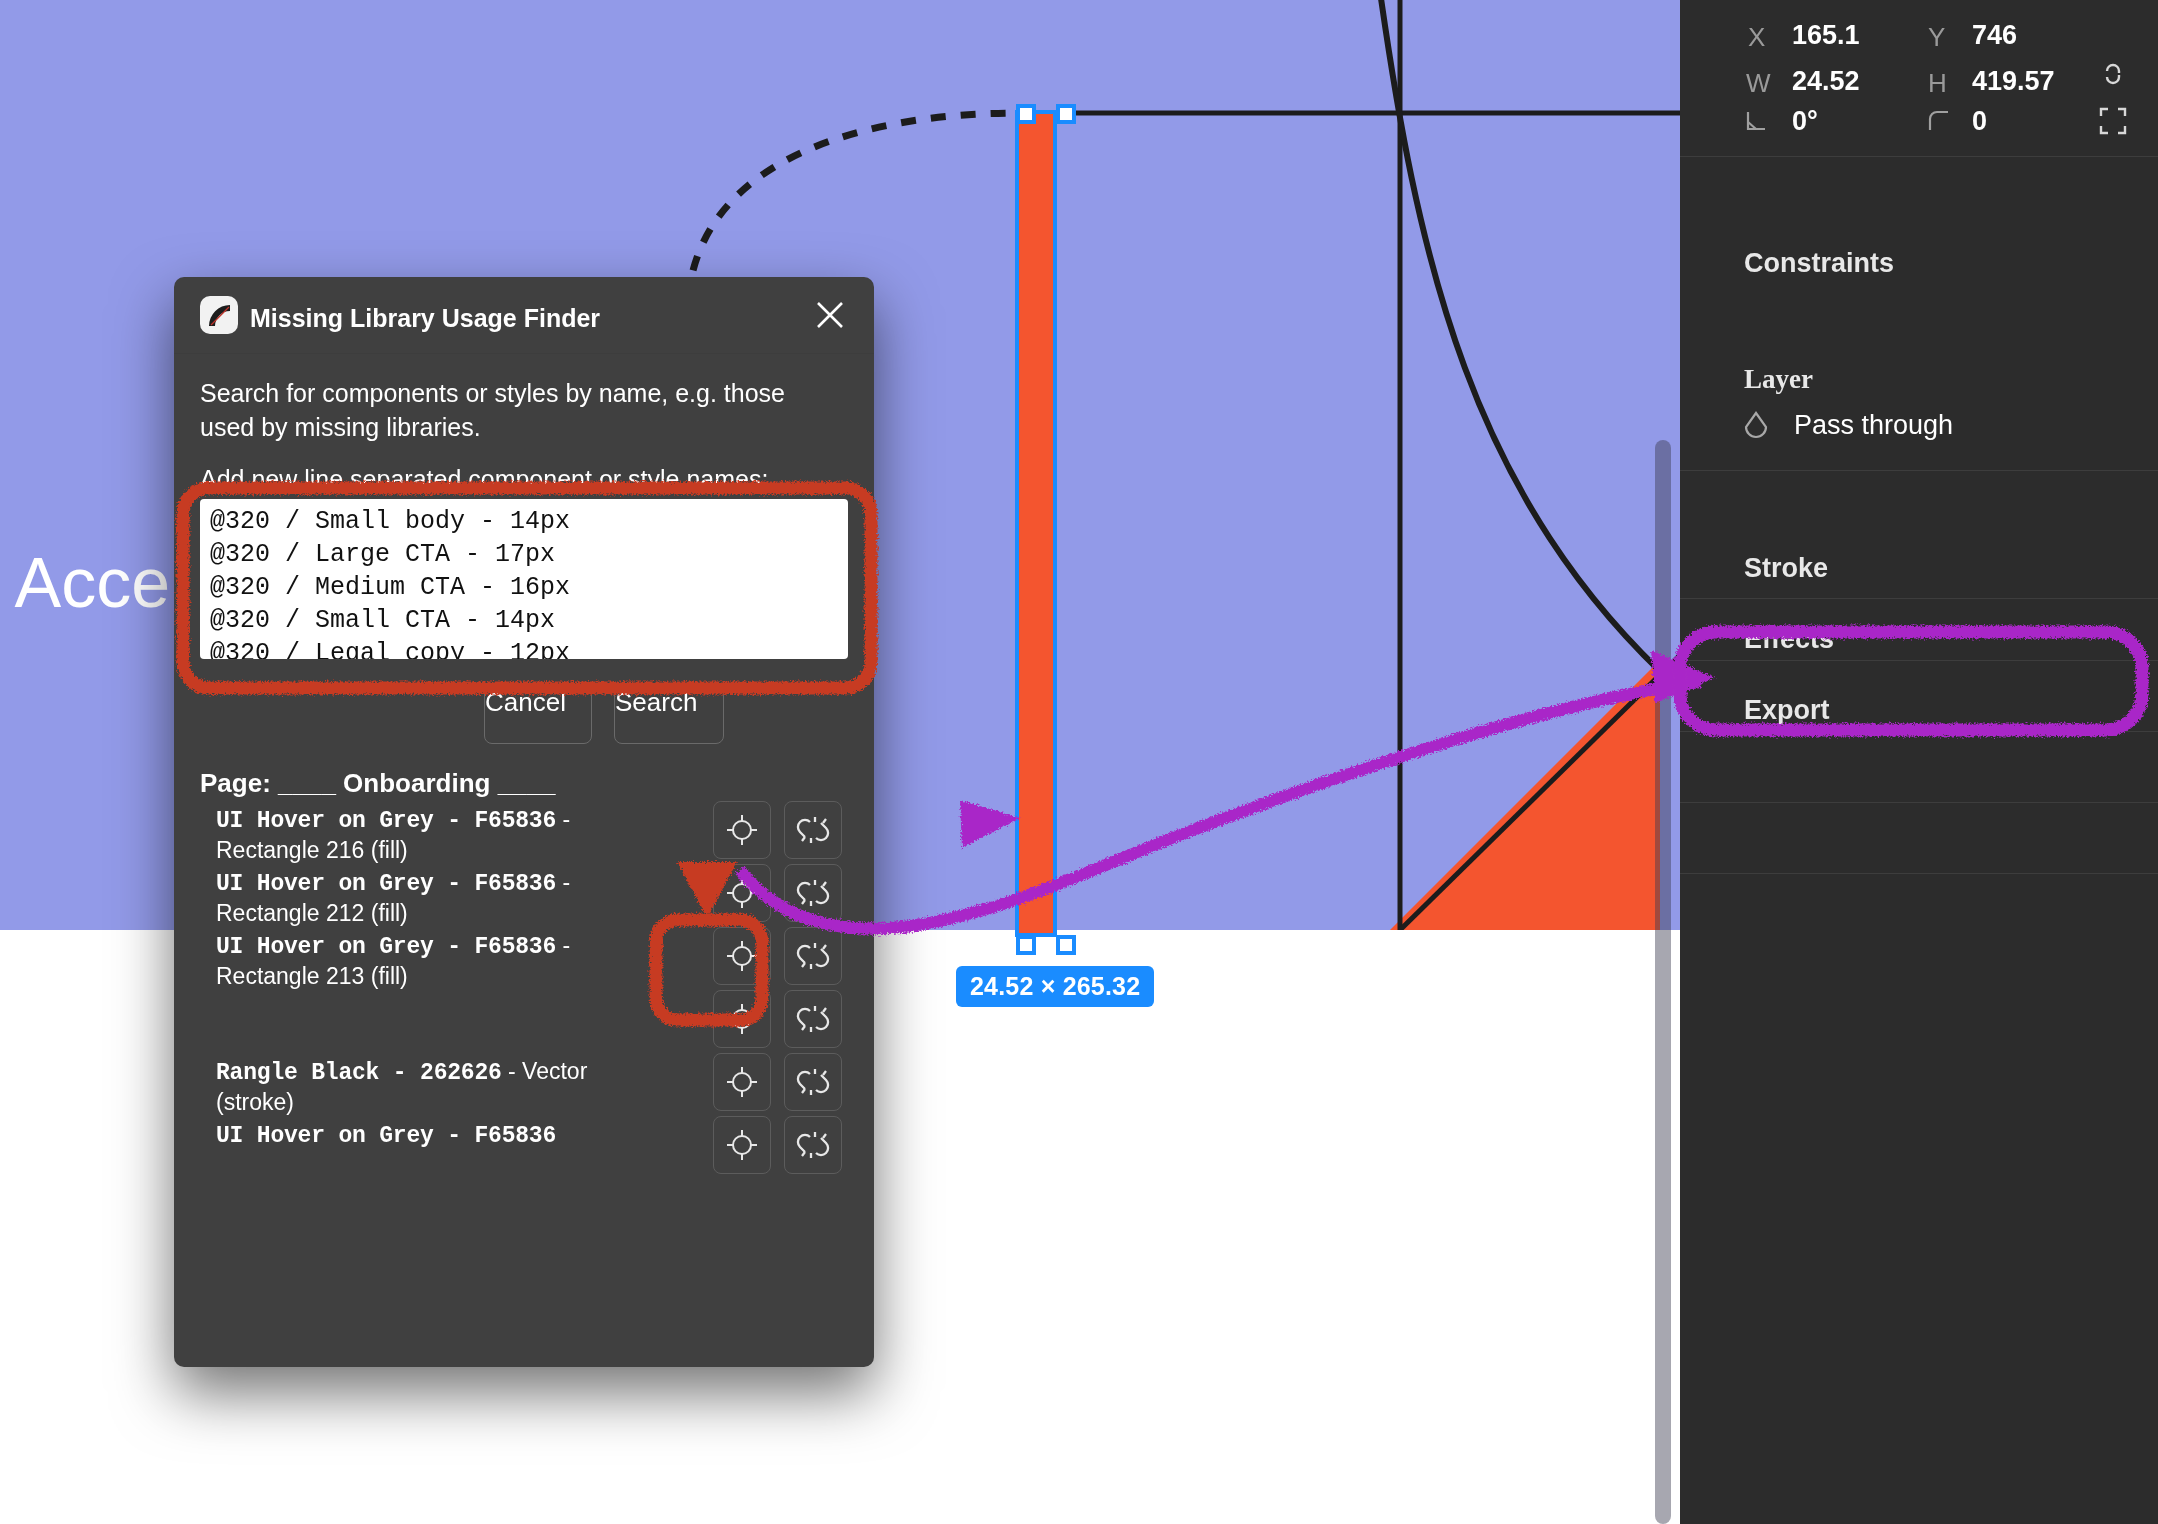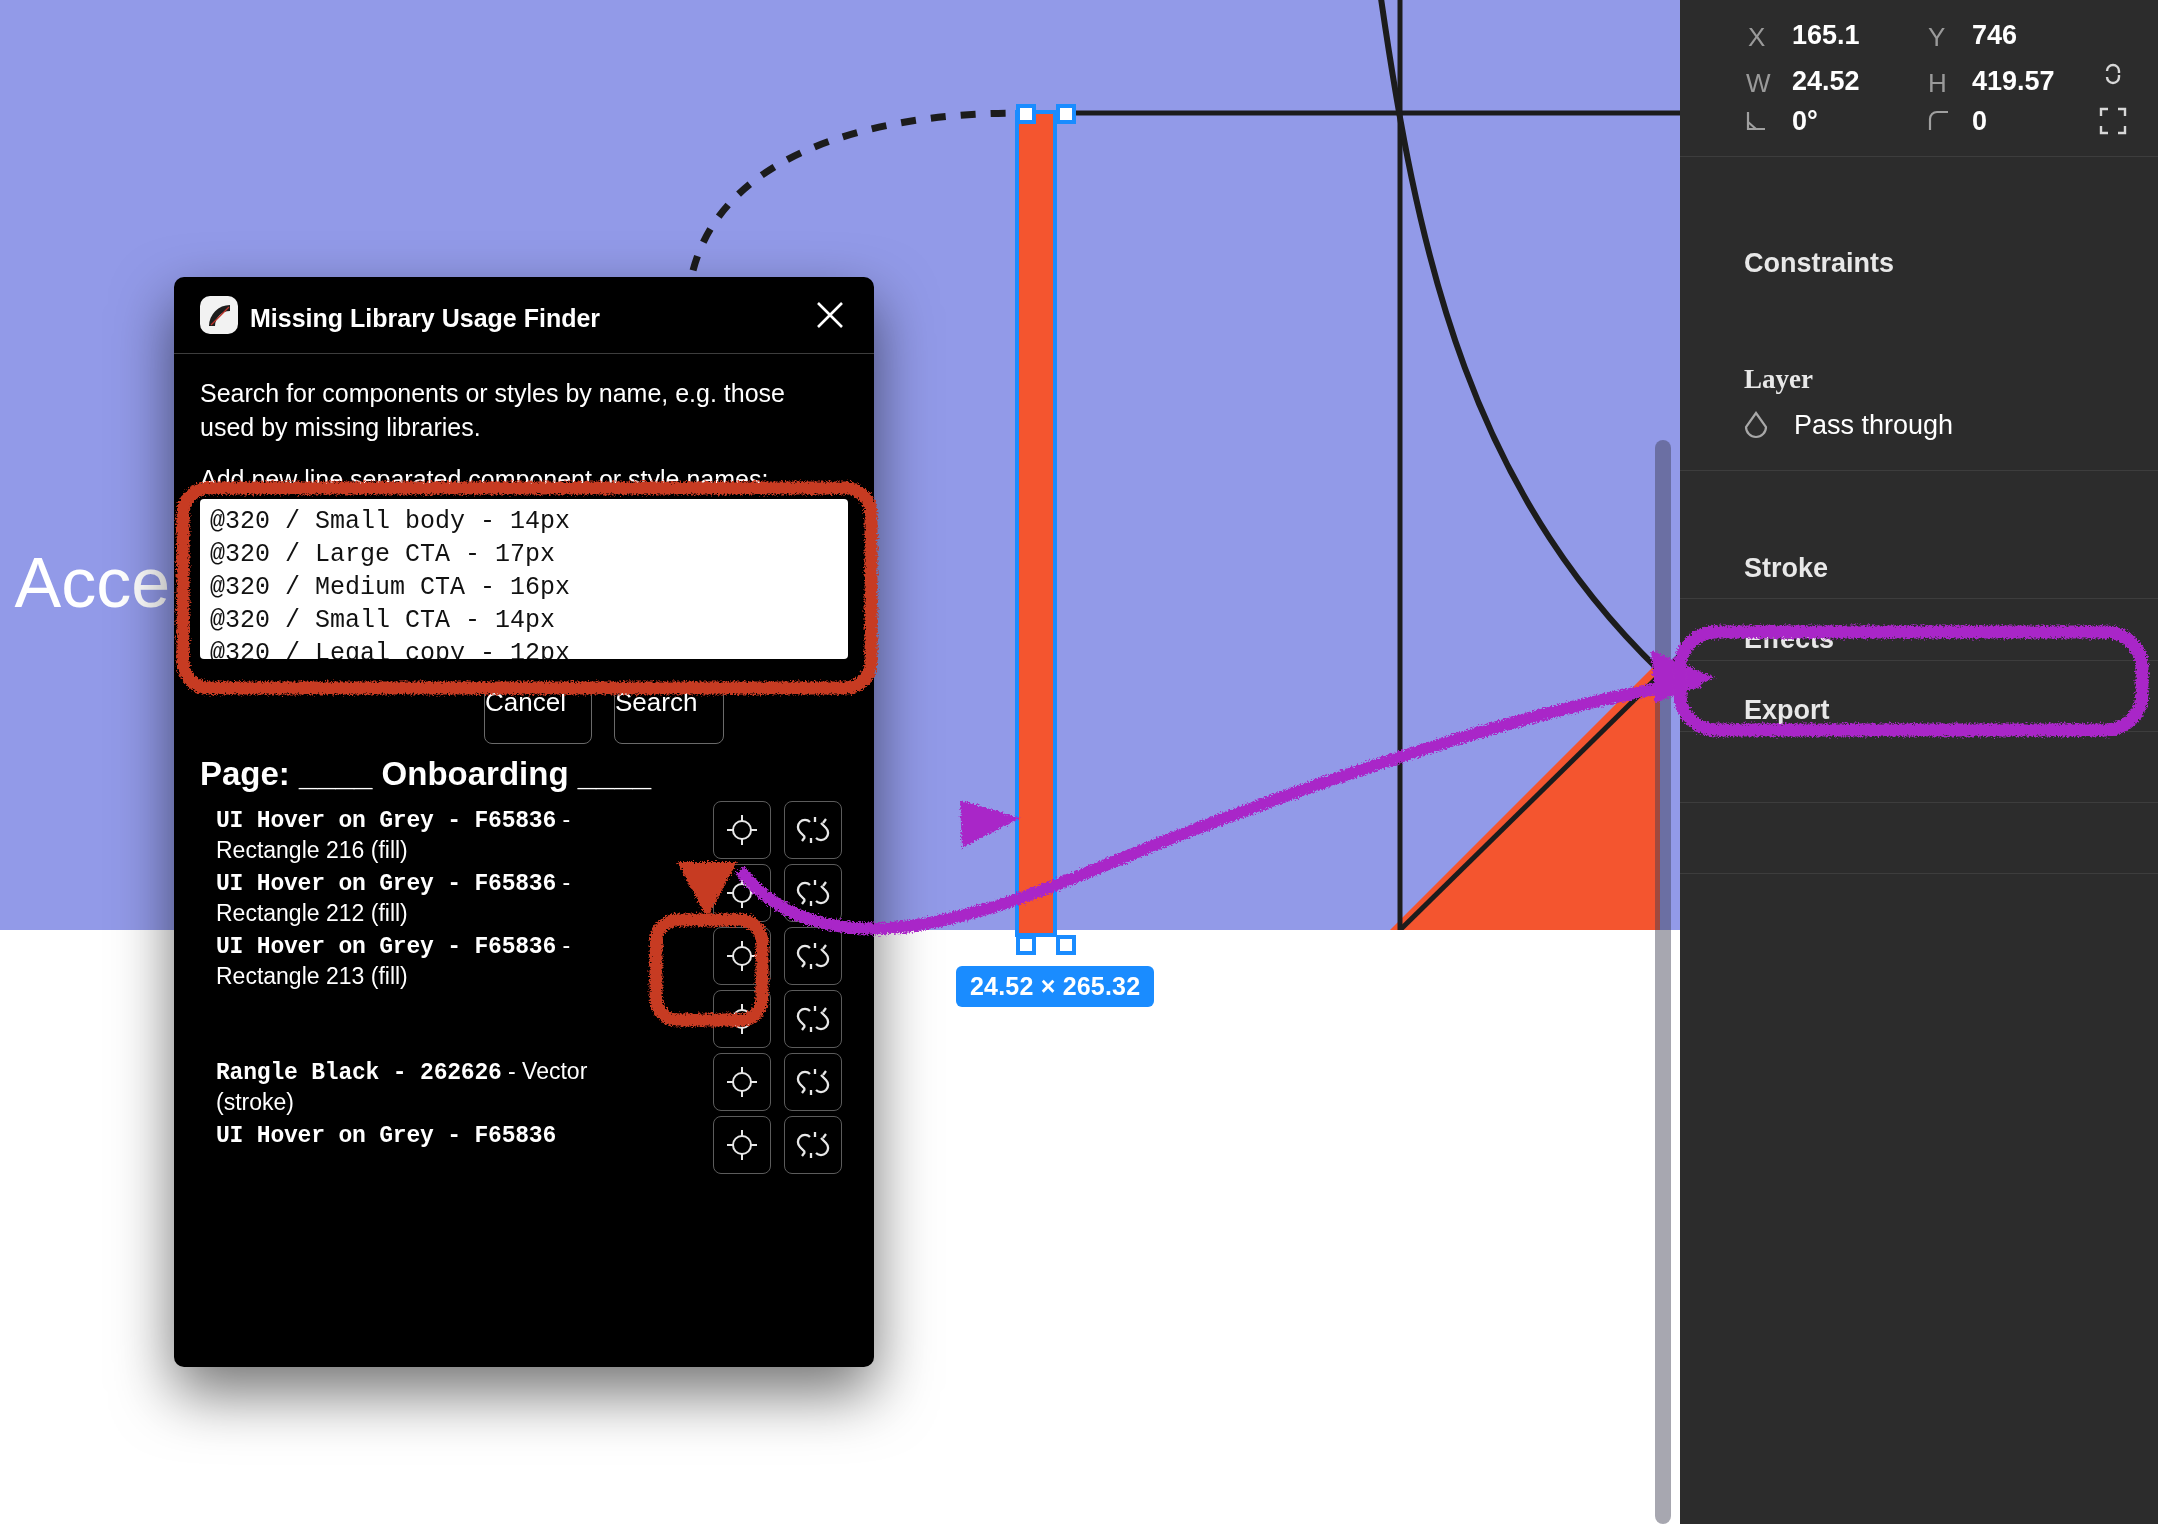--- a/index.html
+++ b/index.html
@@ -35,21 +35,21 @@
   #panel{
     left:1680px;top:0;width:478px;height:1524px;background:#2c2c2c;color:#ffffff;
   }
   .panel-sep{left:0;width:478px;height:1px;background:#3d3d3d;}
   .prop-label{color:#9a9a9a;font-size:26px;font-weight:400;}
   .prop-val{color:#ffffff;font-size:27px;font-weight:700;}
   .sect-title{font-size:27px;font-weight:700;color:#e8e8e8;}
 
   
   #dialog{
-    left:174px;top:277px;width:700px;height:1090px;background:#000000;border-radius:10px;
+    left:174px;top:277px;width:700px;height:1090px;background:#404040;border-radius:10px;
     box-shadow:0 26px 60px rgba(0,0,0,.55);overflow:hidden;
   }
   #dlg-header{height:76px;position:relative;}
   #dlg-icon{
     position:absolute;left:26px;top:19px;width:38px;height:38px;background:#f2f2f2;border-radius:10px;overflow:hidden;
   }
   #dlg-title{position:absolute;left:76px;top:27px;font-size:25px;font-weight:700;color:#ffffff;}
   #dlg-close{position:absolute;right:26px;top:20px;width:36px;height:36px;}
   #dlg-divider{position:absolute;left:0;top:76px;width:700px;height:1px;background:#3d3d3d;}
   #dlg-desc{position:absolute;left:26px;top:100px;width:620px;font-size:25px;line-height:1.35;color:#ffffff;}
@@ -58,21 +58,21 @@
     position:absolute;left:26px;top:222px;width:648px;height:160px;background:#ffffff;color:#111;
     border-radius:4px;padding:6px 10px;box-sizing:border-box;overflow:hidden;
     font-family:"Liberation Mono", monospace;font-size:25px;line-height:33px;white-space:pre;
   }
   .dbtn{
     position:absolute;border:1px solid #6a6a6a;border-radius:8px;background:transparent;color:#ffffff;
     font-size:26px;font-family:Liberation Sans, sans-serif;height:56px;
   }
   #btn-cancel{left:310px;top:409px;width:106px;}
   #btn-search{left:440px;top:409px;width:108px;}
-  #page-line{position:absolute;left:26px;top:478px;font-size:33px;font-weight:700;color:#ffffff;white-space:pre;text-align:center;}
+  #page-line{position:absolute;left:26px;top:491px;font-size:26px;font-weight:700;color:#ffffff;white-space:pre;text-align:center;}
   #results{position:absolute;left:0;top:520px;width:700px;height:570px;overflow:hidden;}
   .res-row{position:relative;height:63px;margin-bottom:0;}
   .res-text{position:absolute;left:42px;top:8px;width:380px;font-size:23px;line-height:29px;color:#ffffff;}
   .res-text .mono{font-family:"Liberation Mono",monospace;font-weight:700;letter-spacing:-.2px;}
   .res-btn{
     position:absolute;width:56px;height:56px;border:1px solid #5c5c5c;border-radius:8px;
   }
   .res-btn.b1{left:539px;}
   .res-btn.b2{left:610px;}
 

